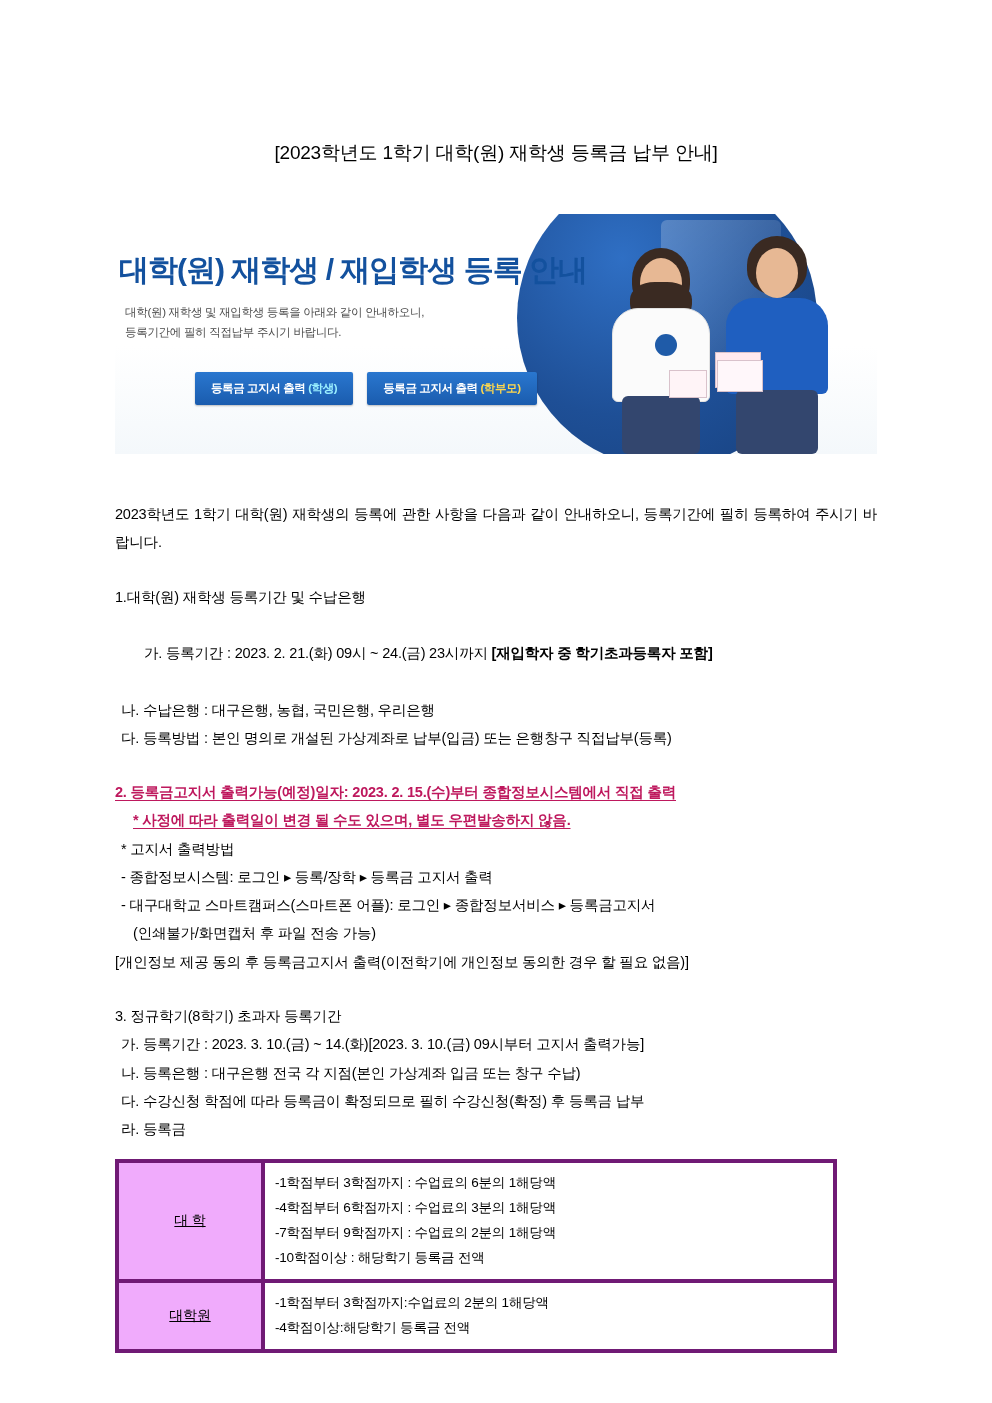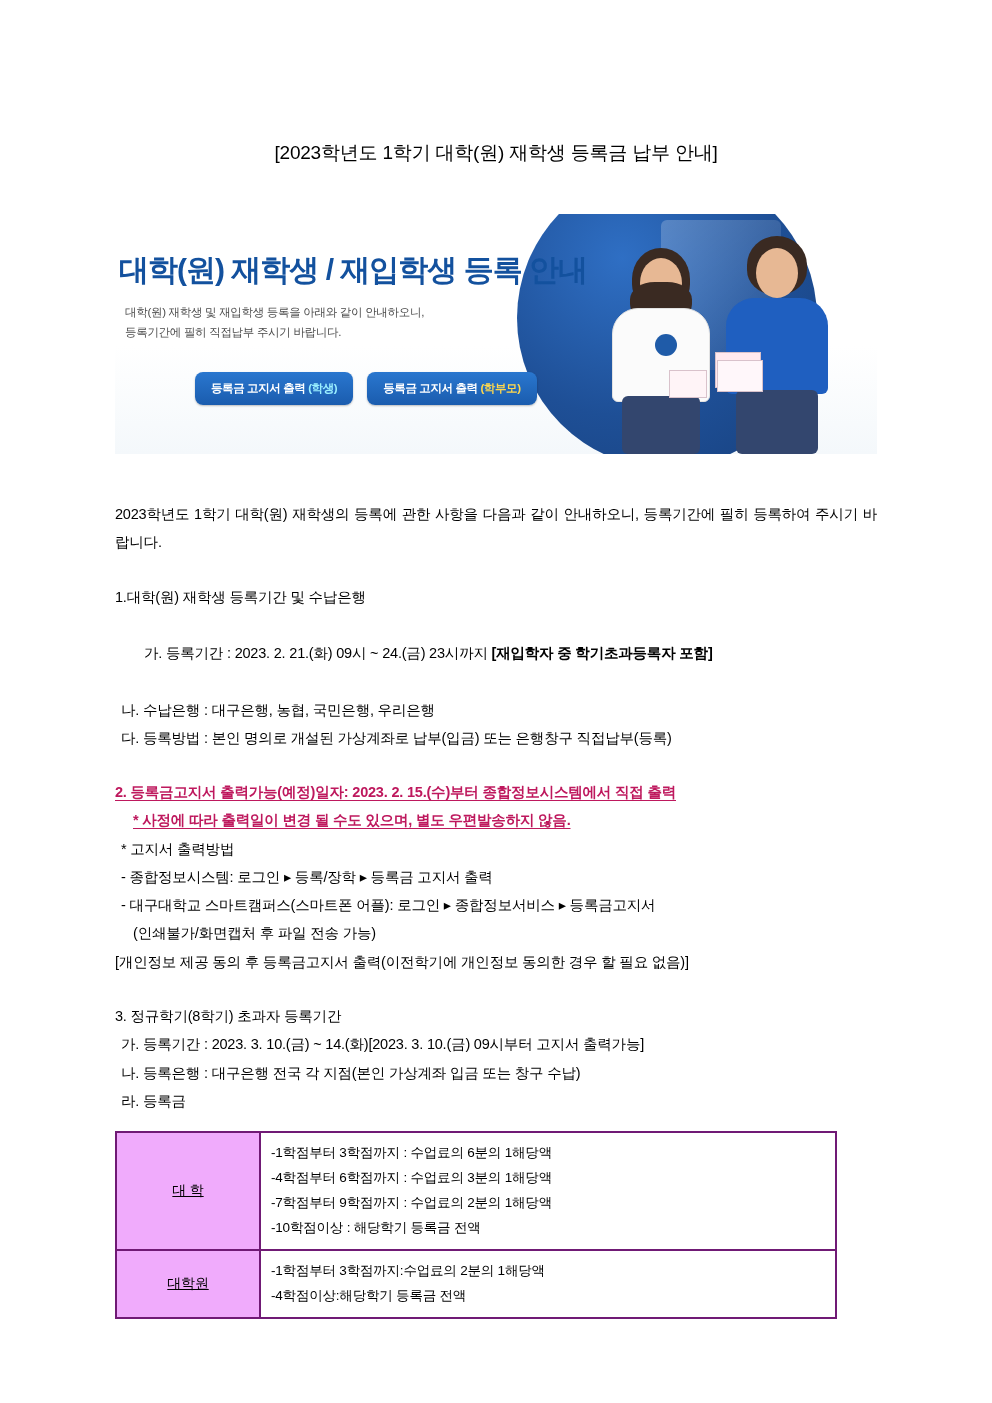--- a/index.html
+++ b/index.html
@@ -82,21 +82,21 @@
     top: 158px;
     display: flex;
     gap: 14px;
   }
   .banner-btn {
     background: linear-gradient(to bottom, #2a77cf 0%, #1a5cae 100%);
     color: #ffffff;
     font-size: 11.5px;
     font-weight: 700;
     padding: 9px 16px;
-    border-radius: 8px;
+    border-radius: 2px;
     white-space: nowrap;
     letter-spacing: -0.4px;
     box-shadow: 0 1px 2px rgba(0,0,0,0.25);
   }
   .banner-btn .tag-student { color: #9bf0ff; }
   .banner-btn .tag-parent { color: #ffd84d; }
 
   
   .person {
     position: absolute;
@@ -143,21 +143,21 @@
 
   
   table.fee-table {
     margin-top: 16px;
     border-collapse: collapse;
     width: 722px;
     font-size: 13.5px;
     line-height: 1.85;
   }
   table.fee-table td {
-    border: 2px solid #701a75;
+    border: 4px solid #701a75;
     padding: 8px 10px;
     vertical-align: middle;
     letter-spacing: -0.2px;
   }
   td.cat {
     background: #f0abfc;
     width: 122px;
     text-align: center;
     font-size: 14px;
     text-decoration: underline;
@@ -230,20 +230,21 @@
     <p class="indent1">- 종합정보시스템: 로그인 ▸ 등록/장학 ▸ 등록금 고지서 출력</p>
     <p class="indent1">- 대구대학교 스마트캠퍼스(스마트폰 어플): 로그인 ▸ 종합정보서비스 ▸ 등록금고지서</p>
     <p class="indent2">(인쇄불가/화면캡처 후 파일 전송 가능)</p>
     <p>[개인정보 제공 동의 후 등록금고지서 출력(이전학기에 개인정보 동의한 경우 할 필요 없음)]</p>
   </div>
 
   <div class="sec">
     <p>3. 정규학기(8학기) 초과자 등록기간</p>
     <p class="indent1">가. 등록기간 : 2023. 3. 10.(금) ~ 14.(화)[2023. 3. 10.(금) 09시부터 고지서 출력가능]</p>
     <p class="indent1">나. 등록은행 : 대구은행 전국 각 지점(본인 가상계좌 입금 또는 창구 수납)</p>
+    <p class="indent1">다. 수강신청 학점에 따라 등록금이 확정되므로 필히 수강신청(확정) 후 등록금 납부</p>
     <p class="indent1">라. 등록금</p>
   </div>
 
   <table class="fee-table">
     <tbody>
       <tr>
         <td class="cat">대   학</td>
         <td class="desc">-1학점부터 3학점까지 : 수업료의 6분의 1해당액
 -4학점부터 6학점까지 : 수업료의 3분의 1해당액
 -7학점부터 9학점까지 : 수업료의 2분의 1해당액

